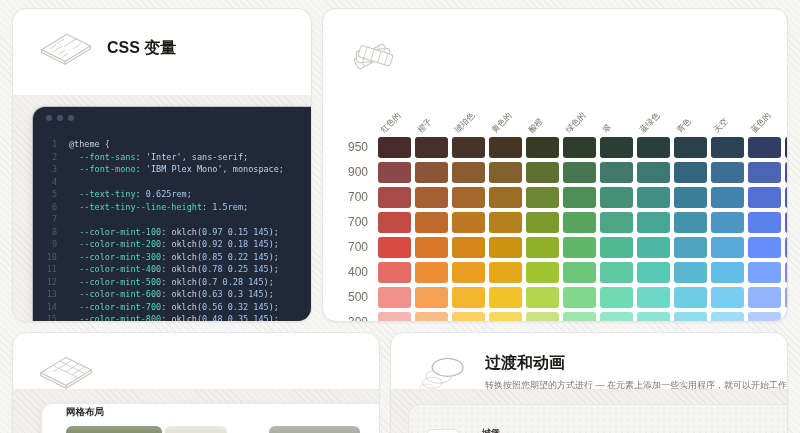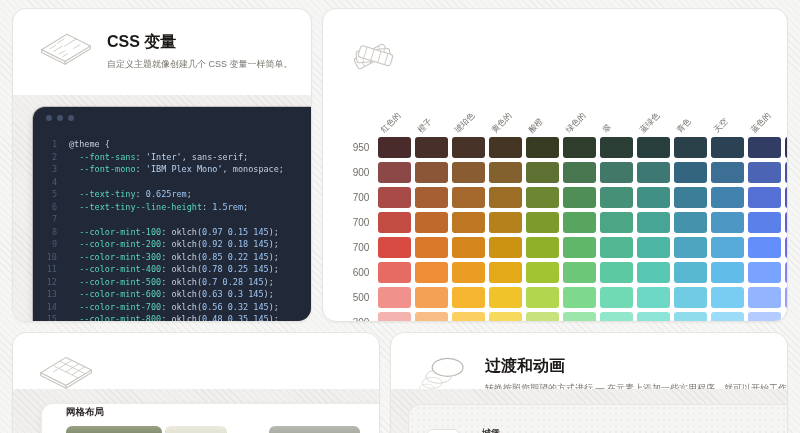--- a/index.html
+++ b/index.html
@@ -11,21 +11,21 @@
   }
   .card{
     position:absolute;background:#fff;border:1px solid #e7e5e2;border-radius:14px;
     box-shadow:0 1px 2px rgba(0,0,0,0.05);overflow:hidden;box-sizing:border-box;
   }
   #card-css-variables{left:12px;top:8px;width:300px;height:314px;}
   #card-p3-colors{left:322px;top:8px;width:466px;height:314px;}
   #card-grid-layout{left:12px;top:332px;width:368px;height:140px;}
   #card-transitions{left:390px;top:332px;width:398px;height:140px;}
 
-  .card-header{position:absolute;top:14px;left:24px;right:12px;display:flex;align-items:flex-end;gap:12px;}
+  .card-header{position:absolute;top:14px;left:24px;right:12px;display:flex;align-items:center;gap:12px;}
   .head-icon{flex:none;width:58px;height:48px;}
   .head-text{padding-top:2px;min-width:0;}
   .card-title{font-size:16px;font-weight:700;color:#1c1917;line-height:20px;}
   .card-sub{font-size:9px;color:#7a756e;margin-top:6px;white-space:nowrap;}
 
   .demo-zone{
     position:absolute;left:0;right:0;bottom:0;
     background-color:#f1f0ee;
     background-image:repeating-linear-gradient(45deg,rgba(120,113,108,0.08) 0,rgba(120,113,108,0.08) 1px,transparent 1px,transparent 5px);
   }
@@ -42,21 +42,21 @@
   .tok-plain{color:#c4cedf;}
   .tok-prop{color:#58d5bf;}
   .tok-str{color:#bcd3f2;}
   .tok-num{color:#9fc6f5;}
 
   
   .palette{position:absolute;left:25px;top:92px;}
   .col-heads{position:relative;height:36px;width:470px;}
   .col-head{position:absolute;bottom:2px;transform:rotate(-45deg);transform-origin:0 100%;font-size:8px;color:#726d66;white-space:nowrap;}
   .pal-row{display:flex;margin-bottom:4px;}
-  .row-label{flex:none;width:26px;text-align:center;margin-right:4px;font-size:10px;color:#726d66;line-height:21px;}
+  .row-label{flex:none;width:26px;text-align:left;margin-right:4px;font-size:12px;color:#726d66;line-height:21px;}
   .swatch{flex:none;width:33px;height:21px;border-radius:3px;margin-right:4px;}
 
   
   .browser-win{position:absolute;left:28px;top:14px;right:0;bottom:0;background:#fff;border:1px solid #eceae7;border-right:none;border-bottom:none;border-radius:12px 0 0 0;box-shadow:0 2px 6px rgba(0,0,0,0.06);}
   .browse-heading{position:absolute;left:24px;top:2px;font-size:9.5px;font-weight:700;color:#292524;}
   .photo{position:absolute;top:22px;height:40px;border-radius:6px 6px 0 0;}
   .photo-1{left:24px;width:96px;background:linear-gradient(180deg,#99a284 0%,#55663f 60%,#3c4a2c 100%);}
   .photo-2{left:123px;width:62px;background:linear-gradient(180deg,#eceade 0%,#d9dbc9 35%,#7e8f6a 100%);}
   .photo-3{left:227px;width:91px;background:linear-gradient(180deg,#b6bab1 0%,#8d9183 55%,#565c4b 100%);}
 
@@ -78,21 +78,20 @@
     <span class="head-icon">
       <svg viewBox="0 0 64 52" width="58" height="48">
         <path class="ln-art" d="M5 29 L33 12 L59 25 L31 42 Z"></path>
         <path class="ln-art" d="M5 29 L5 32 L31 45 L31 42 Z"></path>
         <path class="ln-art" d="M59 25 L59 28 L31 45 L31 42 Z"></path>
         <path class="ln-thin" d="M14 28 l7 -4 M18 31 l10 -6 M24 34 l7 -4 M22 22 l8 -5 M30 25 l9 -5 M28 37 l6 -4 M38 20 l6 -3 M40 28 l8 -5"></path>
       </svg>
     </span>
     <div class="head-text">
       <div class="card-title">CSS 变量</div>
-      <div class="card-sub">自定义主题就像创建几个 CSS 变量一样简单。</div>
     </div>
   </div>
   <div class="demo-zone">
     <div class="editor">
       <div class="editor-bar">
         <span class="dot"></span>
         <span class="dot"></span>
         <span class="dot"></span>
       </div>
       <div class="code-lines"><div class="code-line"><span class="ln">1</span><span class="code-text"><span class="tok-plain">@theme {</span></span></div><div class="code-line"><span class="ln">2</span><span class="code-text"><span class="tok-plain">  </span><span class="tok-prop">--font-sans</span><span class="tok-plain">: </span><span class="tok-str">'Inter'</span><span class="tok-plain">, sans-serif;</span></span></div><div class="code-line"><span class="ln">3</span><span class="code-text"><span class="tok-plain">  </span><span class="tok-prop">--font-mono</span><span class="tok-plain">: </span><span class="tok-str">'IBM Plex Mono'</span><span class="tok-plain">, monospace;</span></span></div><div class="code-line"><span class="ln">4</span><span class="code-text"></span></div><div class="code-line"><span class="ln">5</span><span class="code-text"><span class="tok-plain">  </span><span class="tok-prop">--text-tiny</span><span class="tok-plain">: </span><span class="tok-num">0.625rem</span><span class="tok-plain">;</span></span></div><div class="code-line"><span class="ln">6</span><span class="code-text"><span class="tok-plain">  </span><span class="tok-prop">--text-tiny--line-height</span><span class="tok-plain">: </span><span class="tok-num">1.5rem</span><span class="tok-plain">;</span></span></div><div class="code-line"><span class="ln">7</span><span class="code-text"></span></div><div class="code-line"><span class="ln">8</span><span class="code-text"><span class="tok-plain">  </span><span class="tok-prop">--color-mint-100</span><span class="tok-plain">: oklch(</span><span class="tok-num">0.97 0.15 145</span><span class="tok-plain">);</span></span></div><div class="code-line"><span class="ln">9</span><span class="code-text"><span class="tok-plain">  </span><span class="tok-prop">--color-mint-200</span><span class="tok-plain">: oklch(</span><span class="tok-num">0.92 0.18 145</span><span class="tok-plain">);</span></span></div><div class="code-line"><span class="ln">10</span><span class="code-text"><span class="tok-plain">  </span><span class="tok-prop">--color-mint-300</span><span class="tok-plain">: oklch(</span><span class="tok-num">0.85 0.22 145</span><span class="tok-plain">);</span></span></div><div class="code-line"><span class="ln">11</span><span class="code-text"><span class="tok-plain">  </span><span class="tok-prop">--color-mint-400</span><span class="tok-plain">: oklch(</span><span class="tok-num">0.78 0.25 145</span><span class="tok-plain">);</span></span></div><div class="code-line"><span class="ln">12</span><span class="code-text"><span class="tok-plain">  </span><span class="tok-prop">--color-mint-500</span><span class="tok-plain">: oklch(</span><span class="tok-num">0.7 0.28 145</span><span class="tok-plain">);</span></span></div><div class="code-line"><span class="ln">13</span><span class="code-text"><span class="tok-plain">  </span><span class="tok-prop">--color-mint-600</span><span class="tok-plain">: oklch(</span><span class="tok-num">0.63 0.3 145</span><span class="tok-plain">);</span></span></div><div class="code-line"><span class="ln">14</span><span class="code-text"><span class="tok-plain">  </span><span class="tok-prop">--color-mint-700</span><span class="tok-plain">: oklch(</span><span class="tok-num">0.56 0.32 145</span><span class="tok-plain">);</span></span></div><div class="code-line"><span class="ln">15</span><span class="code-text"><span class="tok-plain">  </span><span class="tok-prop">--color-mint-800</span><span class="tok-plain">: oklch(</span><span class="tok-num">0.48 0.35 145</span><span class="tok-plain">);</span></span></div></div>
@@ -206,21 +205,21 @@
           <div class="swatch" style="background: rgb(143, 176, 40);"></div>
           <div class="swatch" style="background: rgb(96, 182, 105);"></div>
           <div class="swatch" style="background: rgb(82, 183, 147);"></div>
           <div class="swatch" style="background: rgb(78, 182, 164);"></div>
           <div class="swatch" style="background: rgb(77, 165, 191);"></div>
           <div class="swatch" style="background: rgb(85, 170, 216);"></div>
           <div class="swatch" style="background: rgb(100, 143, 250);"></div>
           <div class="swatch" style="background: rgb(107, 109, 232);"></div>
         </div>
         <div class="pal-row">
-          <span class="row-label">600</span>
+          <span class="row-label">400</span>
           <div class="swatch" style="background: rgb(230, 108, 99);"></div>
           <div class="swatch" style="background: rgb(239, 140, 54);"></div>
           <div class="swatch" style="background: rgb(235, 156, 34);"></div>
           <div class="swatch" style="background: rgb(227, 169, 25);"></div>
           <div class="swatch" style="background: rgb(162, 196, 51);"></div>
           <div class="swatch" style="background: rgb(108, 200, 120);"></div>
           <div class="swatch" style="background: rgb(93, 201, 162);"></div>
           <div class="swatch" style="background: rgb(88, 199, 180);"></div>
           <div class="swatch" style="background: rgb(88, 184, 210);"></div>
           <div class="swatch" style="background: rgb(97, 188, 233);"></div>

